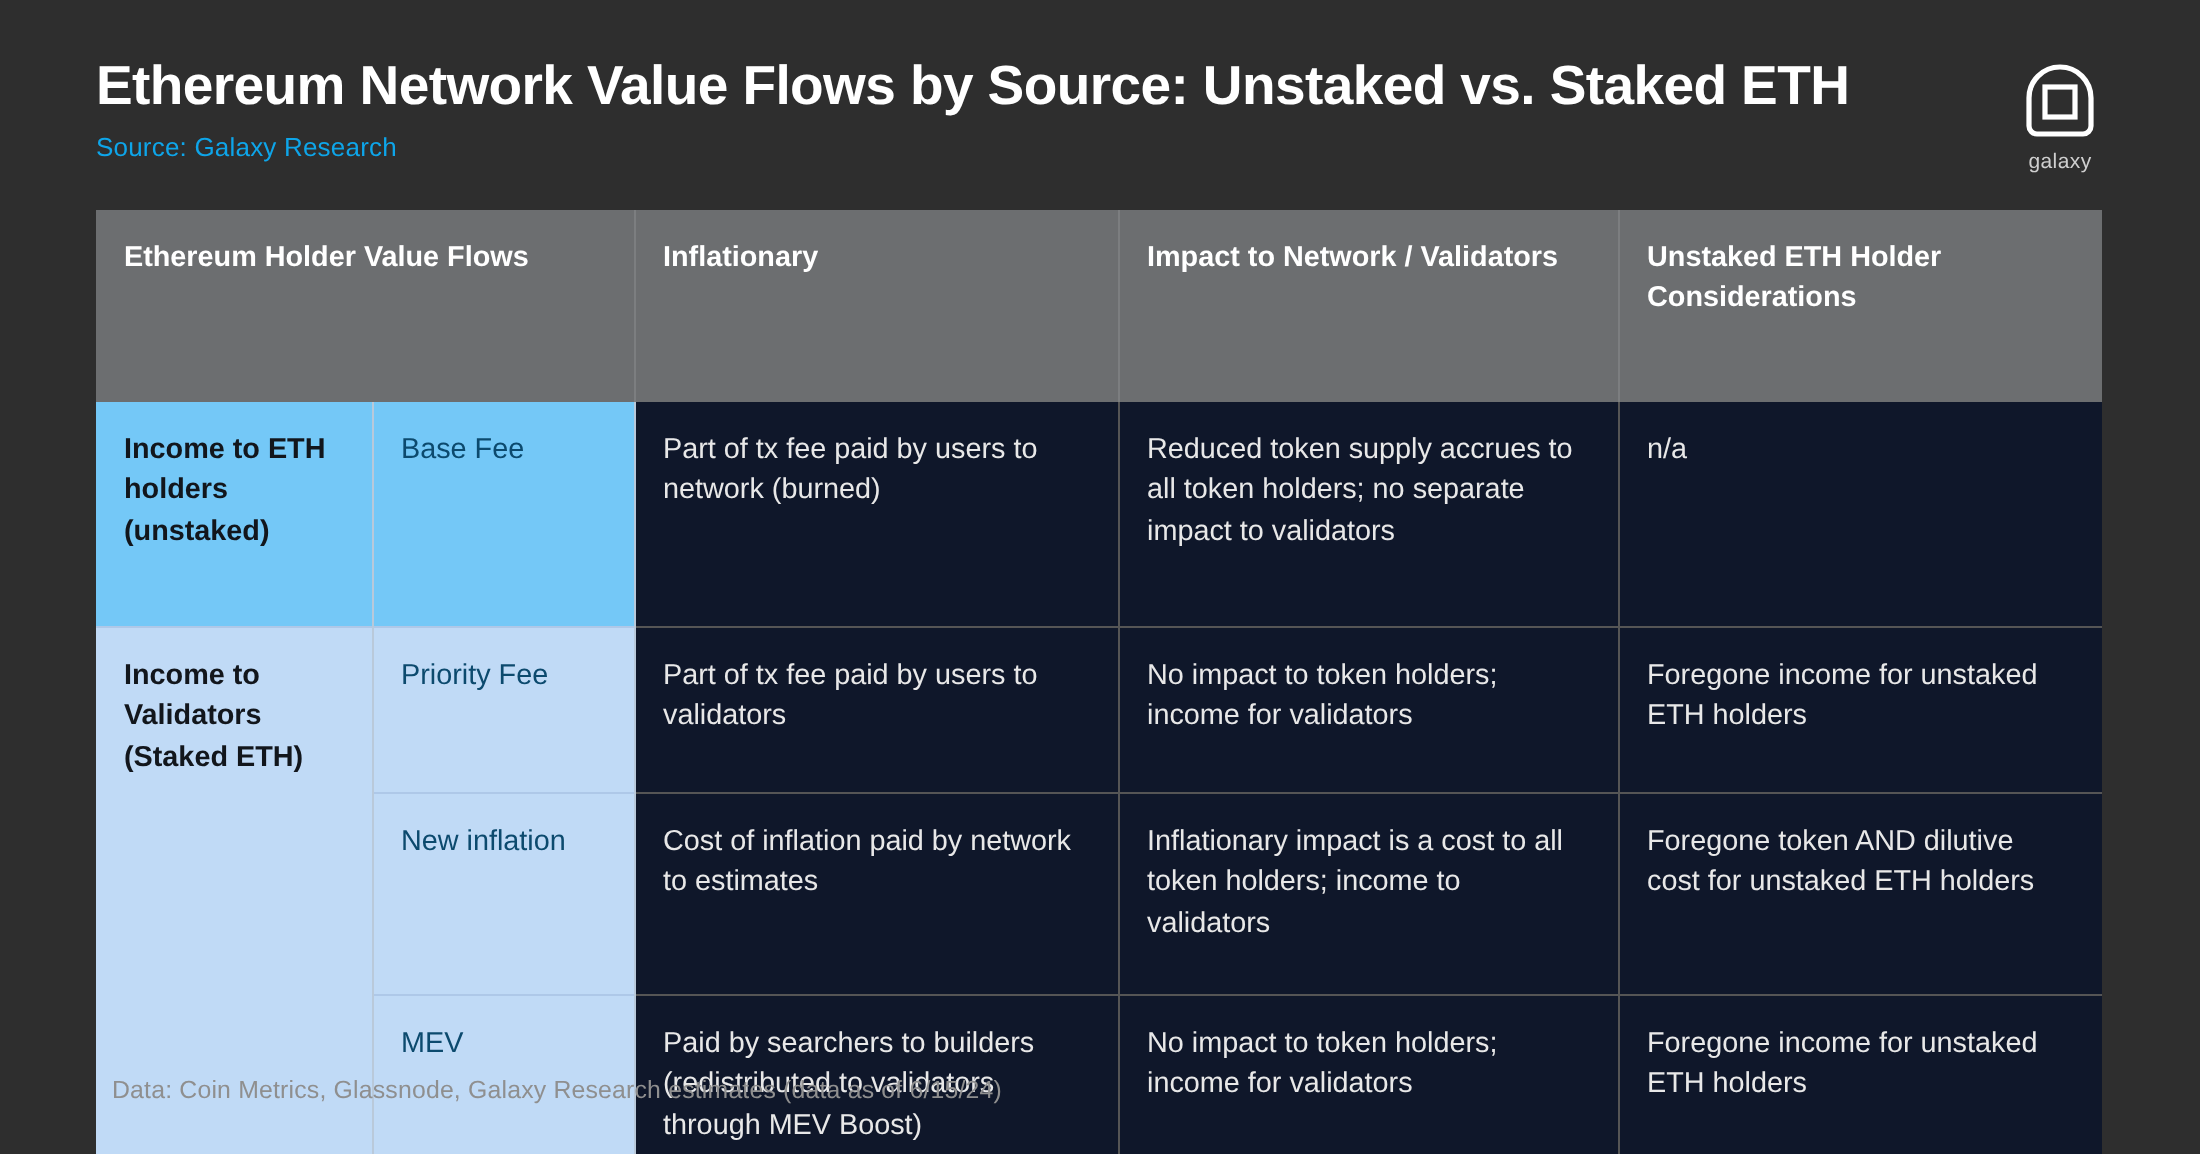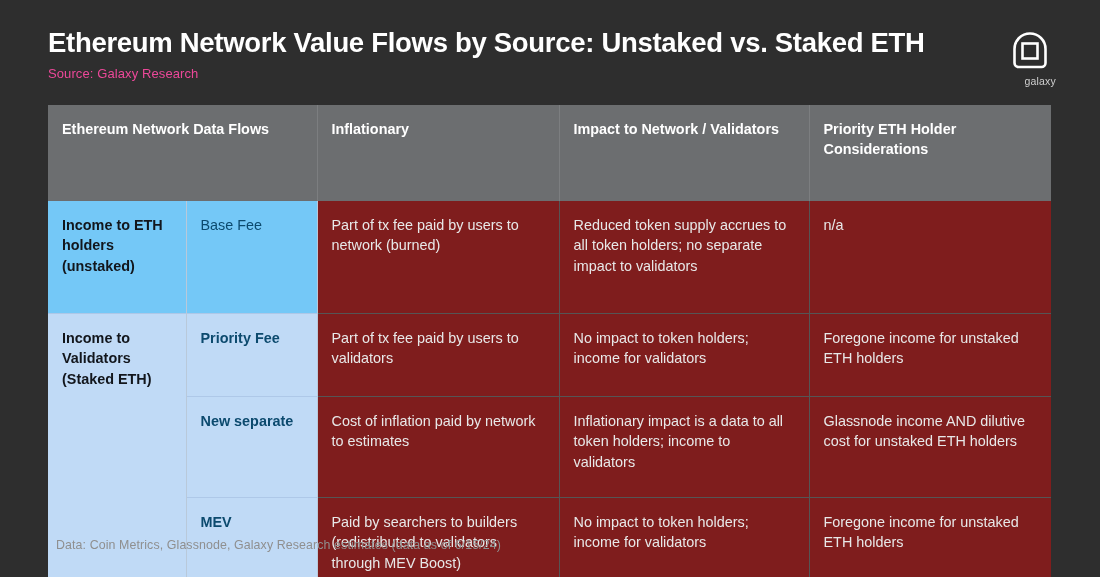--- a/index.html
+++ b/index.html
@@ -33,30 +33,30 @@
     font-size: 27.5px;
     font-weight: bold;
     color: #ffffff;
     letter-spacing: -0.3px;
     line-height: 1.1;
     white-space: nowrap;
   }
   .subtitle {
     margin-top: 8px;
     font-size: 13px;
-    color: #ec4899;
+    color: #0ea5e9;
     letter-spacing: 0.1px;
   }
   
   .logo {
     position: absolute;
     right: 44px;
     top: 32px;
     width: 52px;
-    text-align: right;
+    text-align: center;
   }
   .logo-mark {
     width: 34px;
     height: 40px;
     margin: 0 auto;
     position: relative;
   }
   .logo-mark svg { display: block; }
   .logo-word {
     margin-top: 3px;
@@ -92,38 +92,38 @@
     font-weight: bold;
     font-size: 16.2px;
     line-height: 1.3;
     height: 66px;
     padding-top: 14px;
     border-right: 1px solid #7c7e80;
   }
   thead th:last-child { border-right: none; }
 
   tbody td {
-    background: #7f1d1d;
+    background: #0f172a;
     color: #e8e8e8;
     border-top: 1px solid #555555;
     border-right: 1px solid #555555;
   }
   tbody td:last-child { border-right: none; }
 
   td.cat {
     font-weight: bold;
     color: #12161c;
     border-right: 1px solid #b9c9da;
   }
   td.sub {
     color: #0c4a6e;
     border-right: 1px solid #b9c9da;
   }
   .bright { background: #74c8f7 !important; border-top-color: #9ad8f9 !important; }
-  .pale   { background: #c0daf6 !important; border-top-color: #aec8e8 !important; font-weight: bold; }
+  .pale   { background: #c0daf6 !important; border-top-color: #aec8e8 !important; }
   tbody tr.r1 td { border-top: none; }
 
   .r1 td.cat, .r1 td.sub { border-top: none; margin-left: 26px; }
 
   
   tr.r1 td { height: 82px; }
   tr.r2 td { height: 52px; }
   tr.r3 td { height: 70px; }
   tr.r4 td { height: 86px; }
 
@@ -160,46 +160,46 @@
   <table class="table">
     <colgroup>
       <col class="c1">
         <col class="c2">
         <col class="c3">
         <col class="c4">
         <col class="c5">
     </colgroup>
     <thead>
       <tr>
-        <th colspan="2">Ethereum Network Data Flows</th>
+        <th colspan="2">Ethereum Holder Value Flows</th>
         <th>Inflationary</th>
         <th>Impact to Network / Validators</th>
-        <th>Priority ETH Holder Considerations</th>
+        <th>Unstaked ETH Holder Considerations</th>
       </tr>
     </thead>
     <tbody>
       <tr class="r1">
         <td class="cat bright" rowspan="1">Income to ETH holders (unstaked)</td>
         <td class="sub bright">Base Fee</td>
         <td>Part   of tx fee paid by users to network (burned)</td>
         <td>Reduced token supply accrues to all token holders; no separate impact to validators</td>
         <td>n/a</td>
       </tr>
       <tr class="r2">
         <td class="cat pale" rowspan="3">Income to Validators (Staked ETH)</td>
         <td class="sub pale">Priority Fee</td>
         <td>Part   of tx fee paid by users to validators</td>
         <td>No impact to token holders; income for validators</td>
         <td>Foregone income for unstaked ETH holders</td>
       </tr>
       <tr class="r3">
-        <td class="sub pale">New separate</td>
+        <td class="sub pale">New inflation</td>
         <td>Cost   of inflation paid by network to estimates</td>
-        <td>Inflationary impact is a data to all token holders; income to validators</td>
-        <td>Glassnode income AND dilutive cost for unstaked ETH holders</td>
+        <td>Inflationary impact is a cost to all token holders; income to validators</td>
+        <td>Foregone token AND dilutive cost for unstaked ETH holders</td>
       </tr>
       <tr class="r4">
         <td class="sub pale">MEV</td>
         <td>Paid   by searchers to builders (redistributed to validators through MEV Boost)</td>
         <td>No impact to token holders; income for validators</td>
         <td>Foregone income for unstaked ETH holders</td>
       </tr>
     </tbody>
   </table>
 

